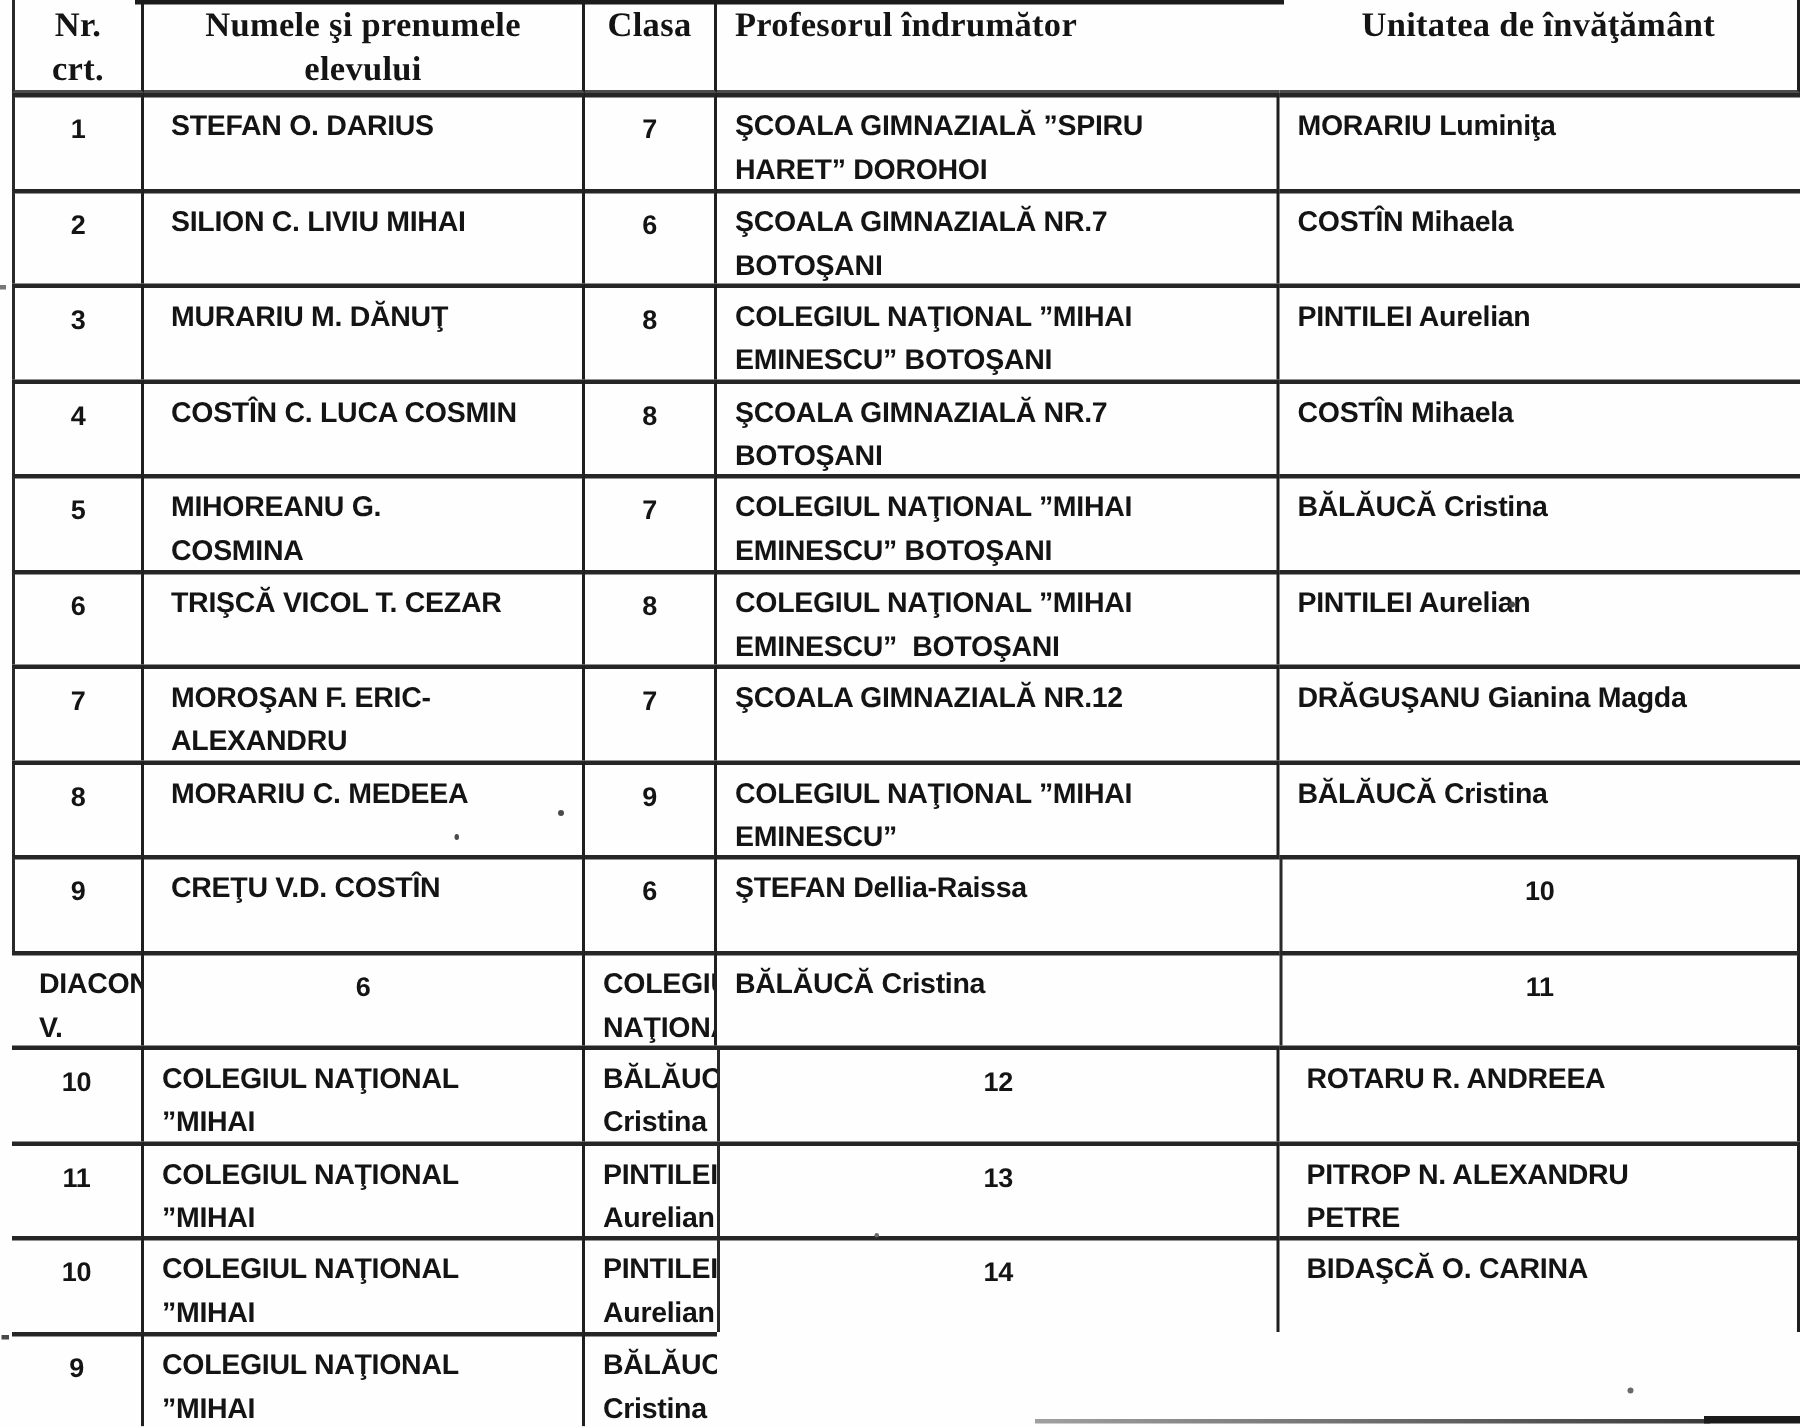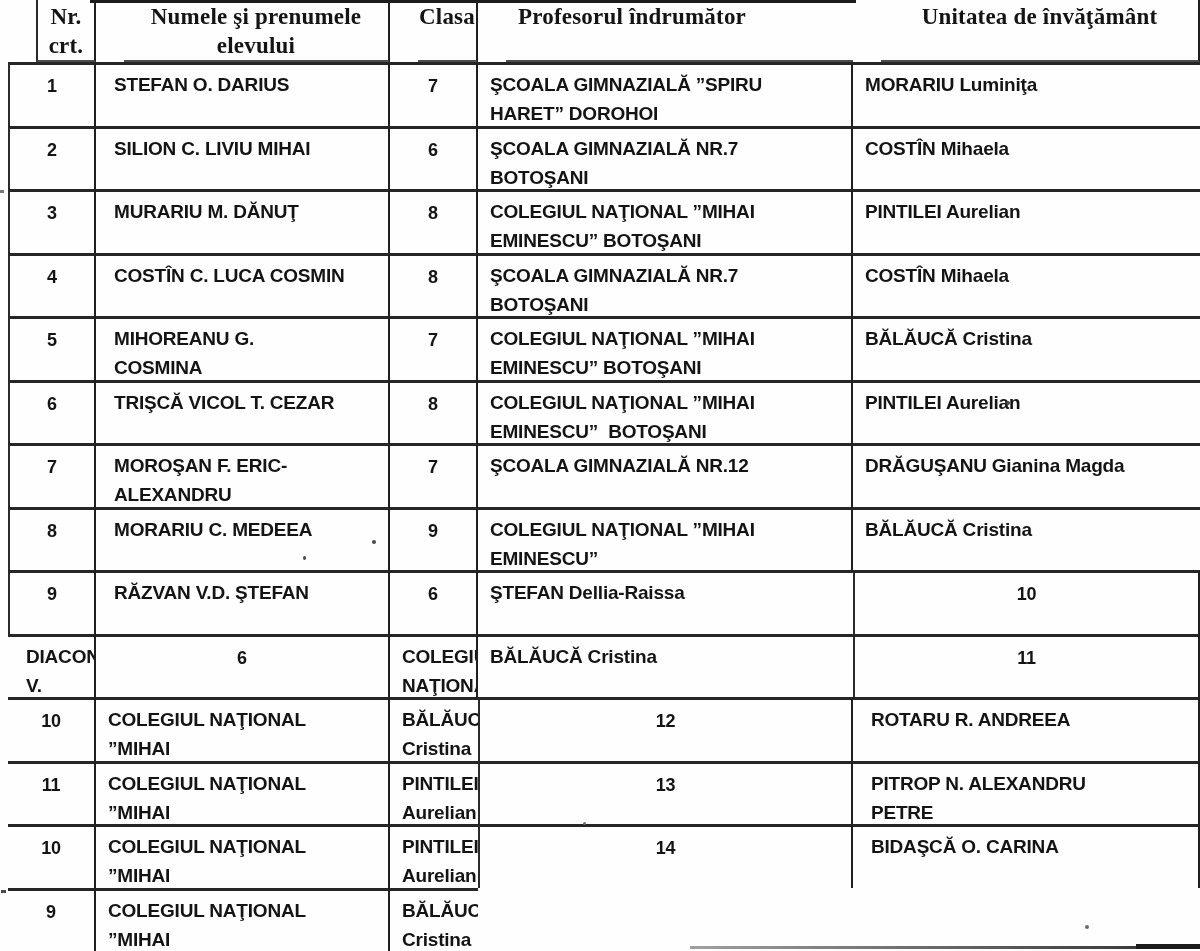--- a/index.html
+++ b/index.html
@@ -34,21 +34,20 @@
   .hcell {
     font-family: "Liberation Serif", serif;
     font-weight: 700;
     font-size: 23px;
     line-height: 29px;
     text-align: center;
     padding-top: 2px;
     border-bottom: 2px solid #4c4c4c;
     white-space: pre-line;
     letter-spacing: 0.2px;
-    margin-left: 28px;
   }
   .hcell.h-teacher { text-align: left; padding-left: 12px; }
   
   .dcell {
     border-top: 3px solid #262626;
     font-weight: 700;
     font-size: 19px;
     line-height: 29px;
     padding-top: 5px;
     letter-spacing: -0.2px;
@@ -138,21 +137,21 @@
       <div class="cell dcell col-class">7</div>
       <div class="cell dcell col-school">ŞCOALA GIMNAZIALĂ NR.12</div>
       <div class="cell dcell col-teacher last-col">DRĂGUŞANU Gianina Magda</div>
       <div class="cell dcell col-nr first-col">8</div>
       <div class="cell dcell col-name">MORARIU C. MEDEEA</div>
       <div class="cell dcell col-class">9</div>
       <div class="cell dcell col-school">COLEGIUL NAŢIONAL ”MIHAI
 EMINESCU”</div>
       <div class="cell dcell col-teacher last-col">BĂLĂUCĂ Cristina</div>
       <div class="cell dcell col-nr first-col">9</div>
-      <div class="cell dcell col-name">RĂZVAN V.D. ŞTEFAN</div>
+      <div class="cell dcell col-name">CREŢU V.D. COSTÎN</div>
       <div class="cell dcell col-class">6</div>
       <div class="cell dcell col-teacher last-col">ŞTEFAN Dellia-Raissa</div>
       <div class="cell dcell col-nr first-col">10</div>
       <div class="cell dcell col-name">DIACONU V. ALEXANDRA
 IOANA</div>
       <div class="cell dcell col-class">6</div>
       <div class="cell dcell col-school">COLEGIUL NAŢIONAL ”MIHAI
 EMINESCU”</div>
       <div class="cell dcell col-teacher last-col">BĂLĂUCĂ Cristina</div>
       <div class="cell dcell col-nr first-col">11</div>

